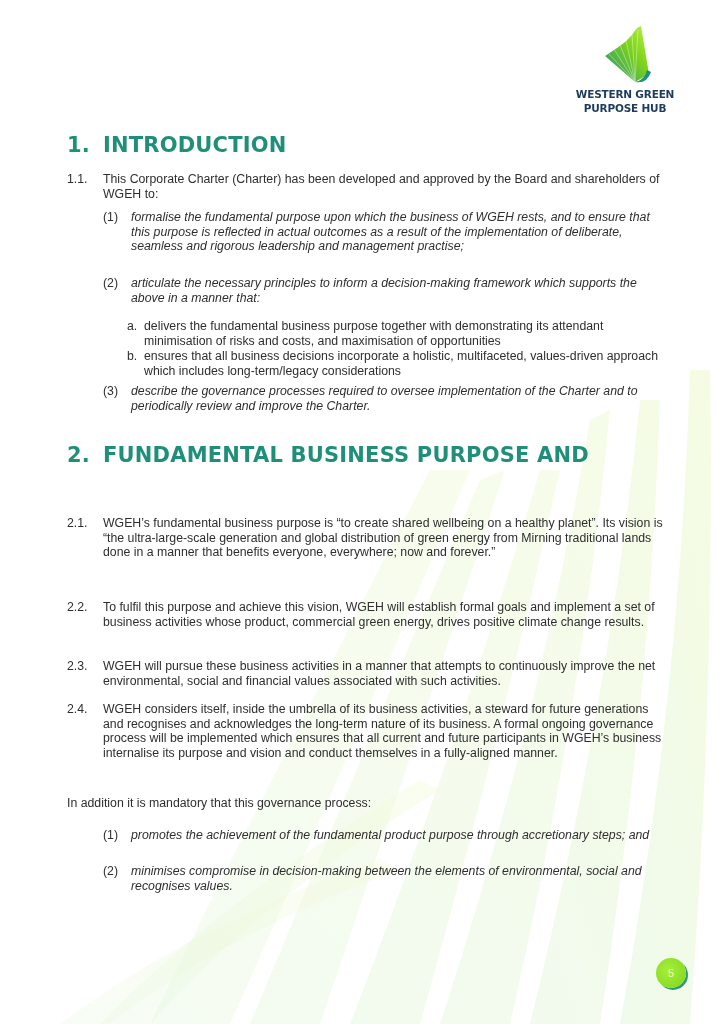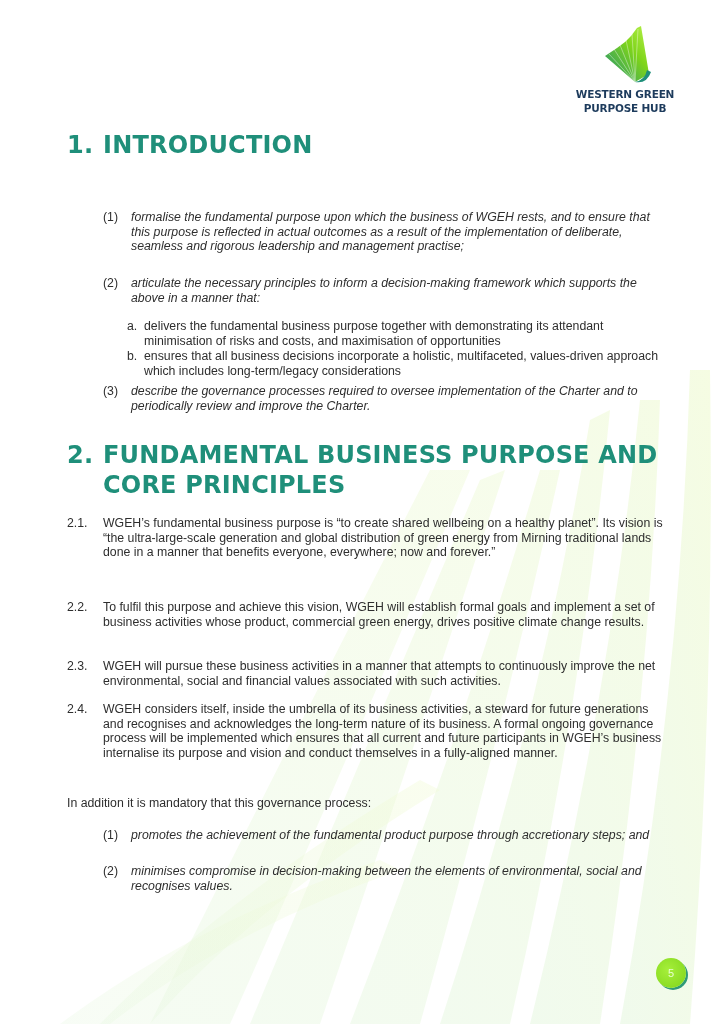--- a/index.html
+++ b/index.html
@@ -15,21 +15,21 @@
   .logo { position: absolute; left: 575px; top: 22px; width: 100px; text-align: center; }
   .logo svg { display: block; margin: 0 auto; }
   .logo-text {
     font-family: "DejaVu Sans", sans-serif; font-weight: bold; font-size: 10.5px;
     line-height: 12px; color: #1d3b5c; letter-spacing: -0.2px; margin-top: 2px;
   }
 
   h1.section {
     position: absolute; left: 67px; margin: 0;
     font-family: "DejaVu Sans", sans-serif; font-weight: bold;
-    font-size: 24px; line-height: 30px; color: #1f8f7a; letter-spacing: 0.2px;
+    font-size: 21px; line-height: 30px; color: #1f8f7a; letter-spacing: 0.2px;
   }
   h1.section .num { display: inline-block; width: 36px; }
   h1.section .cont { display: block; padding-left: 36px; }
 
   .para { position: absolute; left: 67px; width: 600px; font-size: 12.3px; line-height: 14.6px; }
   .para .pnum { position: absolute; left: 0; top: 0; }
   .para .ptext { margin-left: 36px; }
 
   .sub { position: absolute; left: 103px; width: 560px; font-size: 12.3px; line-height: 14.6px; }
   .sub .snum { position: absolute; left: 0; top: 0; }
@@ -93,20 +93,24 @@
       <path d="M38 60 Q50 62 54 50 L50 48 Q48 58 38 60 Z" fill="#1f8f7a"></path>
     </svg>
     <div class="logo-text">WESTERN GREEN</div>
     <div class="logo-text">PURPOSE HUB</div>
   </div>
 
   <h1 class="section" style="top:130px;">
     <span class="num">1.</span><span>INTRODUCTION</span>
   </h1>
 
+  <div class="para" style="top:172px;">
+    <span class="pnum">1.1.</span>
+    <div class="ptext">This Corporate Charter (Charter) has been developed and approved by the Board and shareholders of WGEH to:</div>
+  </div>
 
   <div class="sub" style="top:210px;">
     <span class="snum">(1)</span>
     <div class="stext">formalise the fundamental purpose upon which the business of WGEH rests, and to ensure that this purpose is reflected in actual outcomes as a result of the implementation of deliberate, seamless and rigorous leadership and management practise;</div>
   </div>
 
   <div class="sub" style="top:276px;">
     <span class="snum">(2)</span>
     <div class="stext">articulate the necessary principles to inform a decision-making framework which supports the above in a manner that:</div>
   </div>
@@ -121,21 +125,20 @@
     <div class="sstext">ensures that all business decisions incorporate a holistic, multifaceted, values-driven approach which includes long-term/legacy considerations</div>
   </div>
 
   <div class="sub" style="top:384px;">
     <span class="snum">(3)</span>
     <div class="stext">describe the governance processes required to oversee implementation of the Charter and to periodically review and improve the Charter.</div>
   </div>
 
   <h1 class="section" style="top:440px;">
     <span class="num">2.</span><span>FUNDAMENTAL BUSINESS PURPOSE AND</span>
-    <span class="cont">CORE PRINCIPLES</span>
   </h1>
 
   <div class="para" style="top:516px;">
     <span class="pnum">2.1.</span>
     <div class="ptext">WGEH’s fundamental business purpose is “to create shared wellbeing on a healthy planet”. Its vision is “the ultra-large-scale generation and global distribution of green energy from Mirning traditional lands done in a manner that benefits everyone, everywhere; now and forever.”</div>
   </div>
 
   <div class="para" style="top:600px;">
     <span class="pnum">2.2.</span>
     <div class="ptext">To fulfil this purpose and achieve this vision, WGEH will establish formal goals and implement a set of business activities whose product, commercial green energy, drives positive climate change results.</div>

